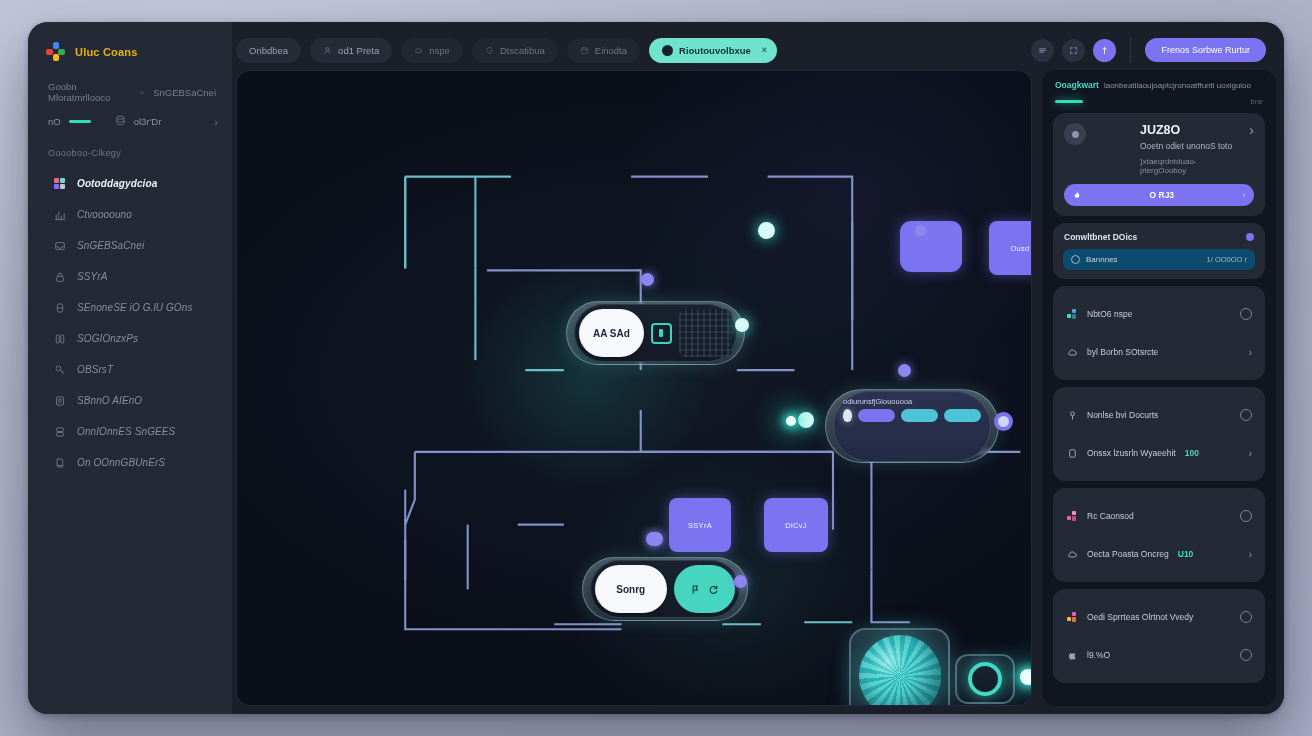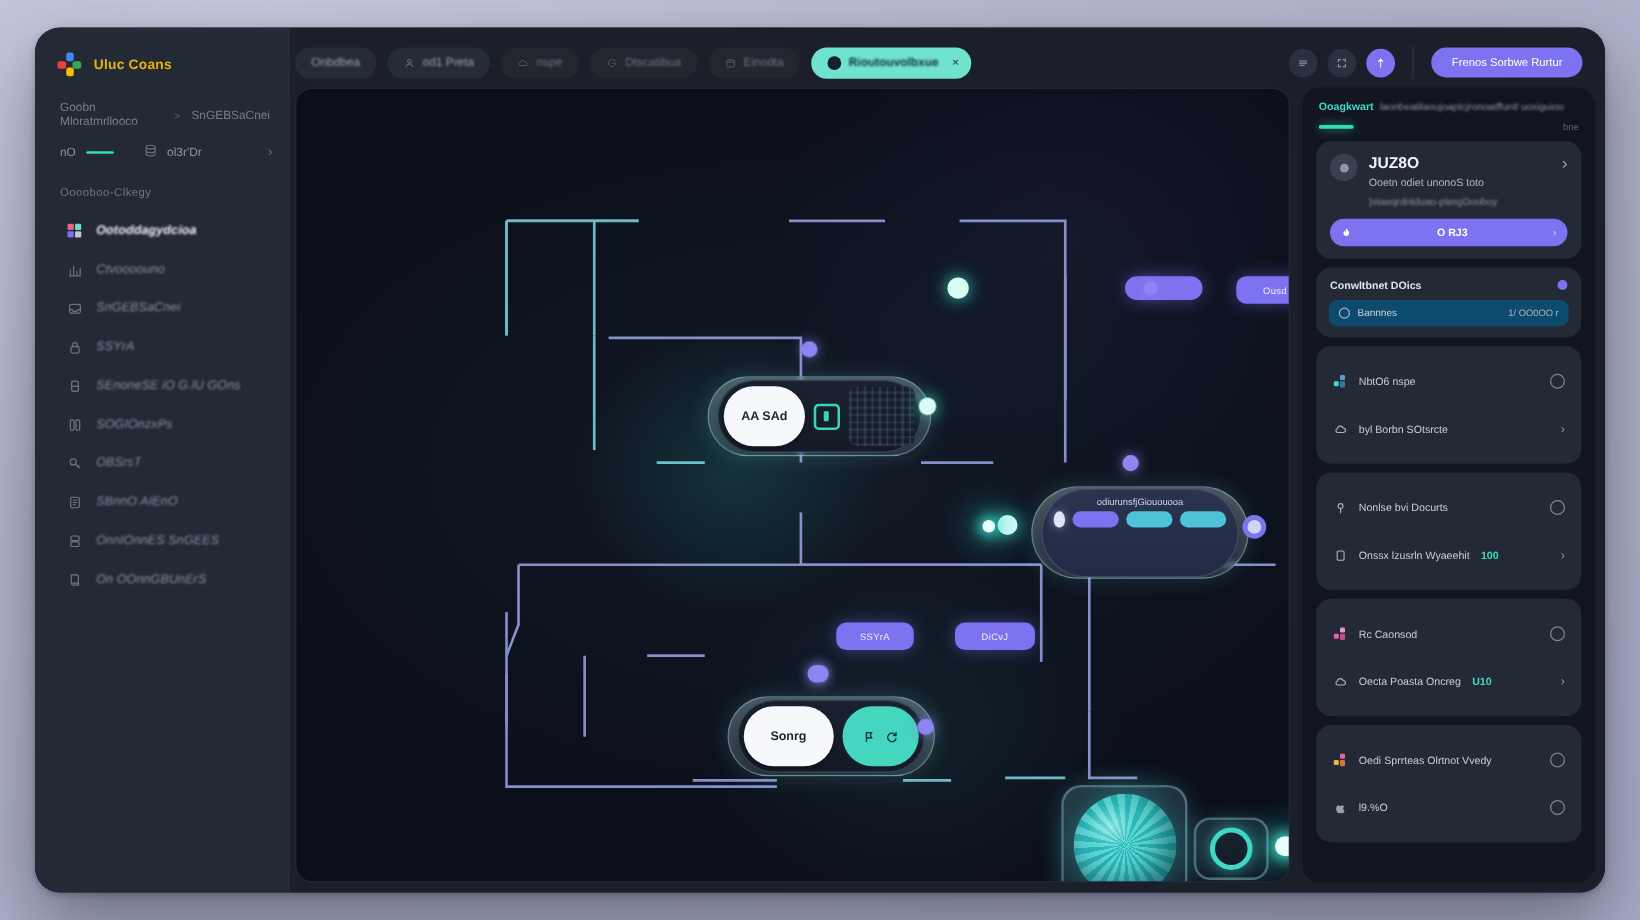--- a/index.html
+++ b/index.html
@@ -180,41 +180,41 @@
     display:flex;align-items:center;justify-content:center;
   }
   .teal-sq i{width:4px;height:8px;background:#35d6bd;border-radius:1px;display:block;}
 
   
   .wire-chip{
     position:absolute;height:22px;border-radius:8px;background:#7b73ef;
     display:flex;align-items:center;justify-content:center;
     color:#f2f1ff;font-size:7.5px;letter-spacing:.3px;filter:blur(.45px);
     box-shadow:0 0 14px rgba(123,115,239,.45);
-    padding:0 9px;
+    padding:16px 9px;
   }
   .wire-chip.wide{border-radius:11px;}
   .port{
     position:absolute;border-radius:50%;
   }
   .port.purple{background:#8d86f2;box-shadow:0 0 10px rgba(141,134,242,.8);}
   .port.teal{background:#d8fbf6;box-shadow:0 0 14px rgba(60,230,210,.95);}
   .port.ring{background:#cfd5f7;border:3px solid #7b73ef;}
 
   .glow-dot{
     position:absolute;border-radius:50%;background:#eafffb;
     box-shadow:0 0 10px 3px rgba(60,235,215,.9),0 0 26px 9px rgba(50,220,205,.45);
   }
 
   
   .center-node .pill-inner{
     background:linear-gradient(180deg,#2b3350,#222a44);
     flex-direction:column;align-items:stretch;gap:3px;padding:5px 9px 6px;
   }
-  .cn-title{color:#cfd4ef;font-size:7.5px;text-align:center;filter:blur(.6px);}
+  .cn-title{color:#cfd4ef;font-size:7.5px;filter:blur(.6px);}
   .cn-row{display:flex;align-items:center;gap:6px;}
   .cn-bulb{width:9px;height:13px;border-radius:50% 50% 45% 45%;background:#dfe4f6;flex:0 0 9px;box-shadow:0 0 7px rgba(220,230,255,.5);}
   .cn-tag{height:13px;border-radius:7px;flex:1;}
   .cn-tag.p{background:#7b73ef;}
   .cn-tag.t{background:#4cc3d6;}
 
   
   .globe-card{
     position:absolute;border-radius:16px;
     background:linear-gradient(160deg,rgba(120,175,195,.18),rgba(40,60,80,.18));
@@ -260,21 +260,21 @@
   .card{
     background:#242936;border-radius:12px;padding:10px 11px;
   }
   .card.hero{display:flex;flex-direction:column;gap:5px;}
   .hero-top{display:flex;align-items:flex-start;gap:9px;}
   .hero-av{
     width:22px;height:22px;border-radius:50%;background:#39404f;flex:0 0 22px;
     display:flex;align-items:center;justify-content:center;
   }
   .hero-av i{width:7px;height:7px;border-radius:50%;background:#8e96a8;display:block;}
-  .hero-txt{flex:1;min-width:0;}
+  .hero-txt{flex:1;min-width:0;margin-left:45px;}
   .hero-title{color:#f0f2f7;font-size:12.5px;font-weight:700;filter:blur(.45px);}
   .hero-l1{color:#b2b8c8;font-size:8.5px;margin-top:4px;filter:blur(.6px);}
   .hero-l2{color:#8a90a1;font-size:8px;margin-top:6px;filter:blur(.65px);}
   .hero-chev{color:#9aa1b2;font-size:14px;line-height:1;}
   .hero-btn{
     margin-top:4px;height:22px;border-radius:12px;background:#7b73ef;
     display:flex;align-items:center;padding:0 9px;color:#fff;font-size:8.5px;
     cursor:pointer;
   }
   .hero-btn .hb-ico{display:flex;align-items:center;gap:2px;filter:blur(.5px);}

